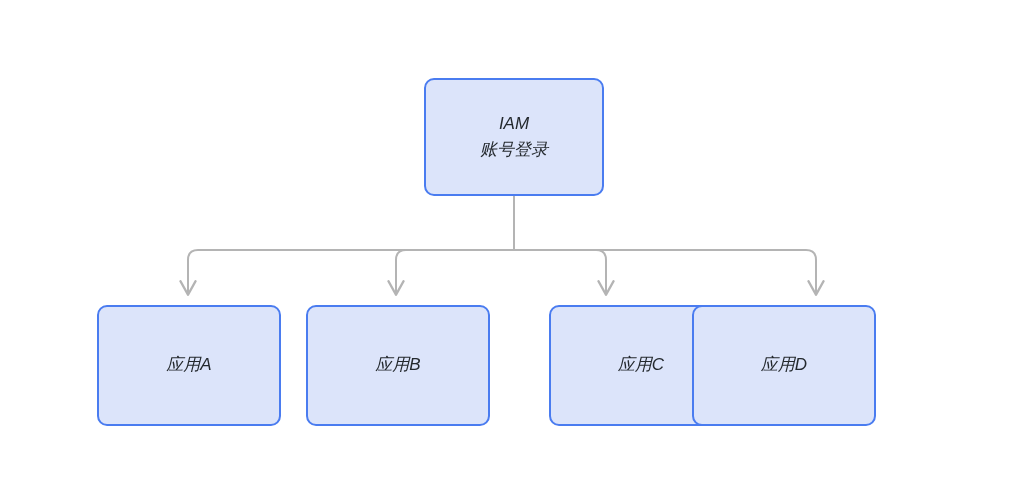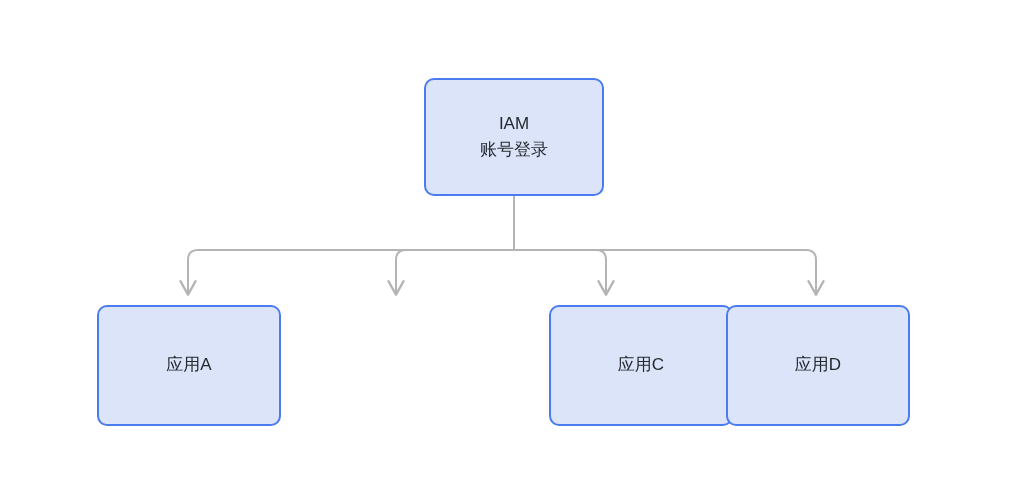--- a/index.html
+++ b/index.html
@@ -37,38 +37,39 @@
     align-items: center;
     justify-content: center;
     color: #24292e;
     text-align: center;
     line-height: 1.55;
     z-index: 2;
   }
   .node-line {
     display: block;
     white-space: nowrap;
+    font-style: italic;
   }
   .node-root {
     left: 424px;
     top: 78px;
     width: 180px;
     height: 118px;
     font-size: 17px;
   }
   .node-leaf {
     top: 305px;
     width: 184px;
     height: 121px;
     font-size: 17px;
   }
   .leaf-0 { left: 97px; }
   .leaf-1 { left: 306px; }
   .leaf-2 { left: 516px; margin-left: 33px; }
-  .leaf-3 { left: 726px; }
+  .leaf-3 { left: 692px; }
 </style>
 </head>
 <body>
 
 <div id="canvas">
 
   <svg id="edges" viewBox="0 0 1023 501" width="1023" height="501" aria-hidden="true">
     <defs>
       <marker id="arrowhead" viewBox="0 0 12 12" refX="9.5" refY="6" markerWidth="9" markerHeight="9" orient="auto-start-reverse">
         <path d="M 1 1 L 10 6 L 1 11" fill="none" stroke="#b4b4b4" stroke-width="1.6" stroke-linecap="round" stroke-linejoin="round"></path>
@@ -86,20 +87,23 @@
 
   <div class="node node-root">
     <span class="node-line">IAM</span>
     <span class="node-line">账号登录</span>
   </div>
 
   <div class="node node-leaf leaf-0">
     <span class="node-line">应用A</span>
   </div>
 
+  <div class="node node-leaf leaf-1">
+    <span class="node-line">应用B</span>
+  </div>
 
   <div class="node node-leaf leaf-2">
     <span class="node-line">应用C</span>
   </div>
 
   <div class="node node-leaf leaf-3">
     <span class="node-line">应用D</span>
   </div>
 
 </div>

